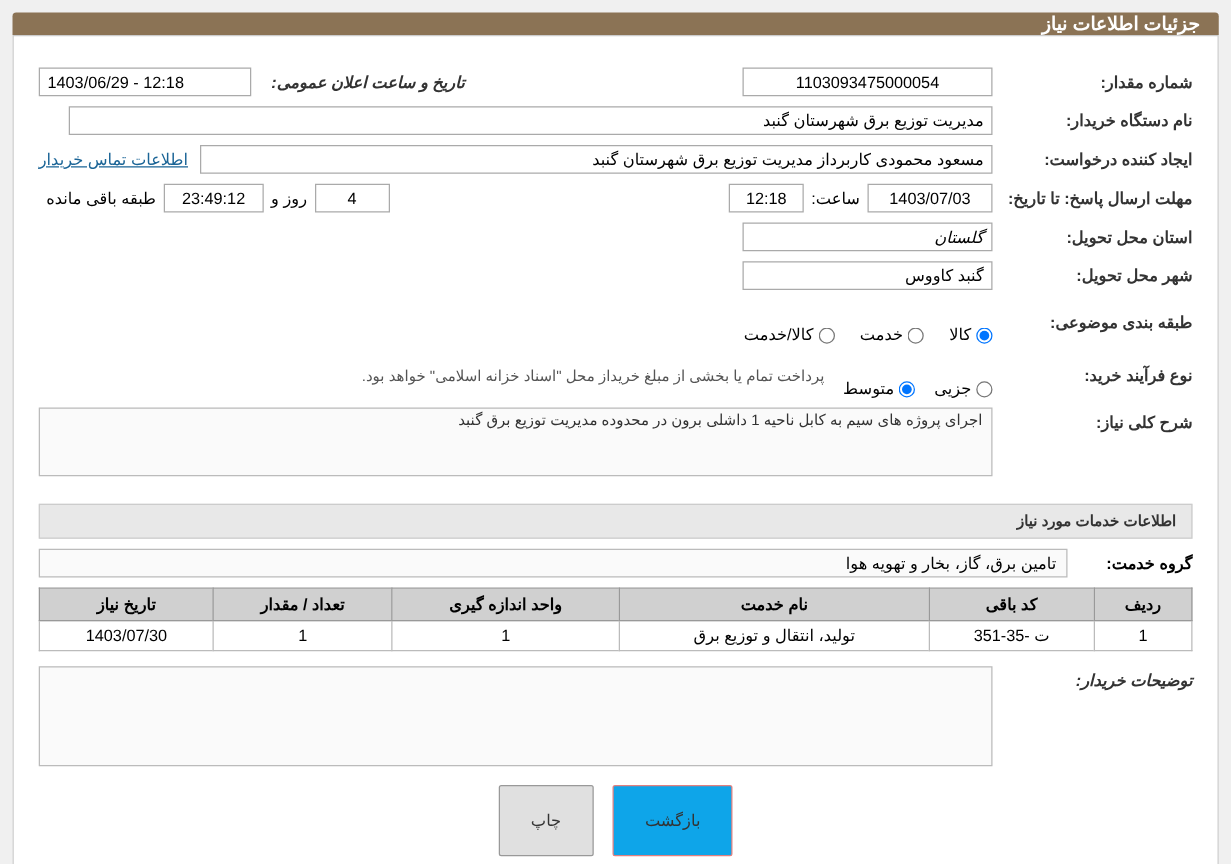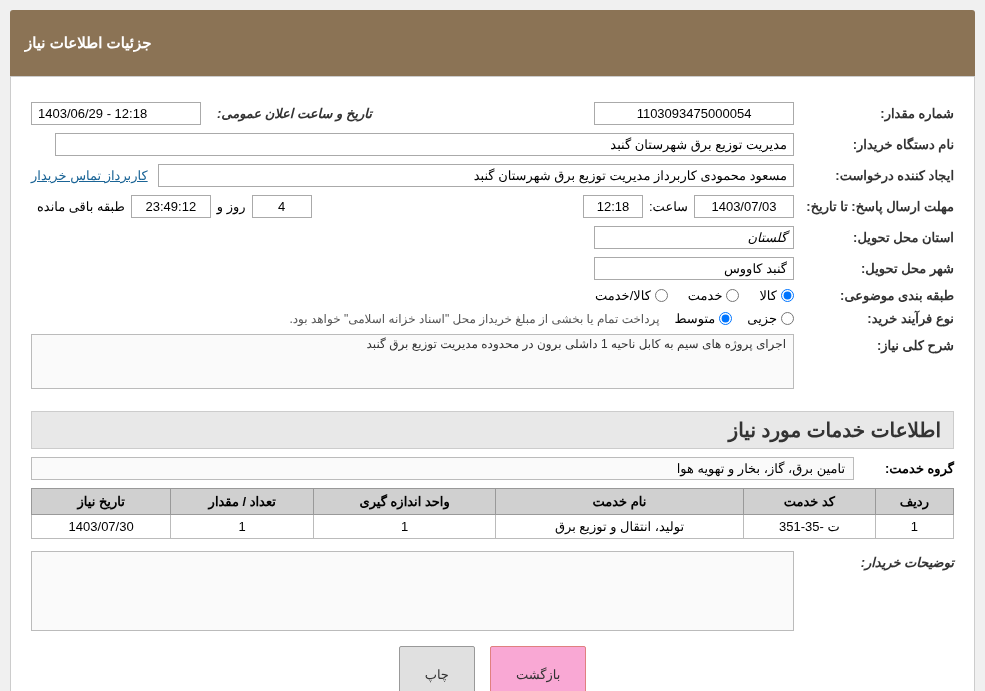--- a/index.html
+++ b/index.html
@@ -11,22 +11,22 @@
     }
     .page-container {
       width: 985px;
       min-height: 691px;
       background: #f0f0f0;
       padding: 10px;
     }
     .header-bar {
       background: #8B7355;
       color: white;
-      text-align: left;
-      padding: 24px 15px;
+      text-align: right;
+      padding: 0 15px;
       font-size: 15px;
       font-weight: bold;
       border-radius: 3px 3px 0 0;
       margin-bottom: 0;
     }
     .main-card {
       background: white;
       border: 1px solid #ccc;
       padding: 15px 20px;
     }
@@ -53,34 +53,35 @@
     .link-style {
       color: #1a6496;
       text-decoration: underline;
       cursor: pointer;
     }
     .section-header {
       background: #e8e8e8;
       border: 1px solid #ccc;
       padding: 6px 12px;
       font-weight: bold;
-      font-size: 20px;
+      font-size: 12px;
       color: #333;
       margin: 10px 0 8px 0;
     }
     .radio-group {
       display: flex;
       gap: 20px;
       align-items: center;
       direction: rtl;
     }
     .radio-item {
       display: flex;
-      align-items: center;
+      align-items: flex-end;
       gap: 4px;
+      margin-top: 20px;
     }
     .purchase-type-row {
       display: flex;
       align-items: center;
       gap: 15px;
       direction: rtl;
     }
     .table-container {
       width: 100%;
       border-collapse: collapse;
@@ -110,21 +111,21 @@
       cursor: pointer;
       font-size: 13px;
       font-family: Tahoma, Arial, sans-serif;
       border-radius: 2px;
     }
     .btn-print {
       background: #e0e0e0;
       color: #333;
     }
     .btn-back {
-      background: #f9a8d4;
+      background: #0ea5e9;
       color: #333;
       border: 1px solid #e08080;
     }
     .content-area {
       position: relative;
     }
     .desc-textarea {
       border: 1px solid #bbb;
       width: 100%;
       min-height: 80px;
@@ -183,21 +184,21 @@
         <span>مدیریت توزیع برق شهرستان گنبد</span>
       </div>
     </div>
 
     <div class="form-row">
       <span class="label-col">ایجاد کننده درخواست:</span>
       <div class="value-box" style="flex:1; text-align:right;">
         <span>مسعود محمودی کاربرداز مدیریت توزیع برق شهرستان گنبد</span>
       </div>
       <span style="min-width:10px;"></span>
-      <span class="link-style">کاربرداز تماس خریدار</span>
+      <span class="link-style">اطلاعات تماس خریدار</span>
     </div>
 
     <div class="form-row">
       <span class="label-col">مهلت ارسال پاسخ: تا تاریخ:</span>
       <div class="value-box" style="min-width:100px; text-align:center; direction:ltr;">
         <span>1403/07/03</span>
       </div>
       <span style="margin: 0 6px;">ساعت:</span>
       <div class="value-box" style="min-width:60px; text-align:center; direction:ltr;">
         <span>12:18</span>
@@ -276,21 +277,21 @@
       <span class="service-group-label">گروه خدمت:</span>
       <div class="service-group-value">
         <span>تامین برق، گاز، بخار و تهویه هوا</span>
       </div>
     </div>
 
     <table class="table-container">
       <thead>
         <tr>
           <th><span>ردیف</span></th>
-          <th><span>کد خدمت</span></th>
+          <th><span>کد باقی</span></th>
           <th><span>نام خدمت</span></th>
           <th><span>واحد اندازه گیری</span></th>
           <th><span>تعداد / مقدار</span></th>
           <th><span>تاریخ نیاز</span></th>
         </tr>
       </thead>
       <tbody>
         <tr>
           <td>1</td>
           <td>ت -35-351</td>

